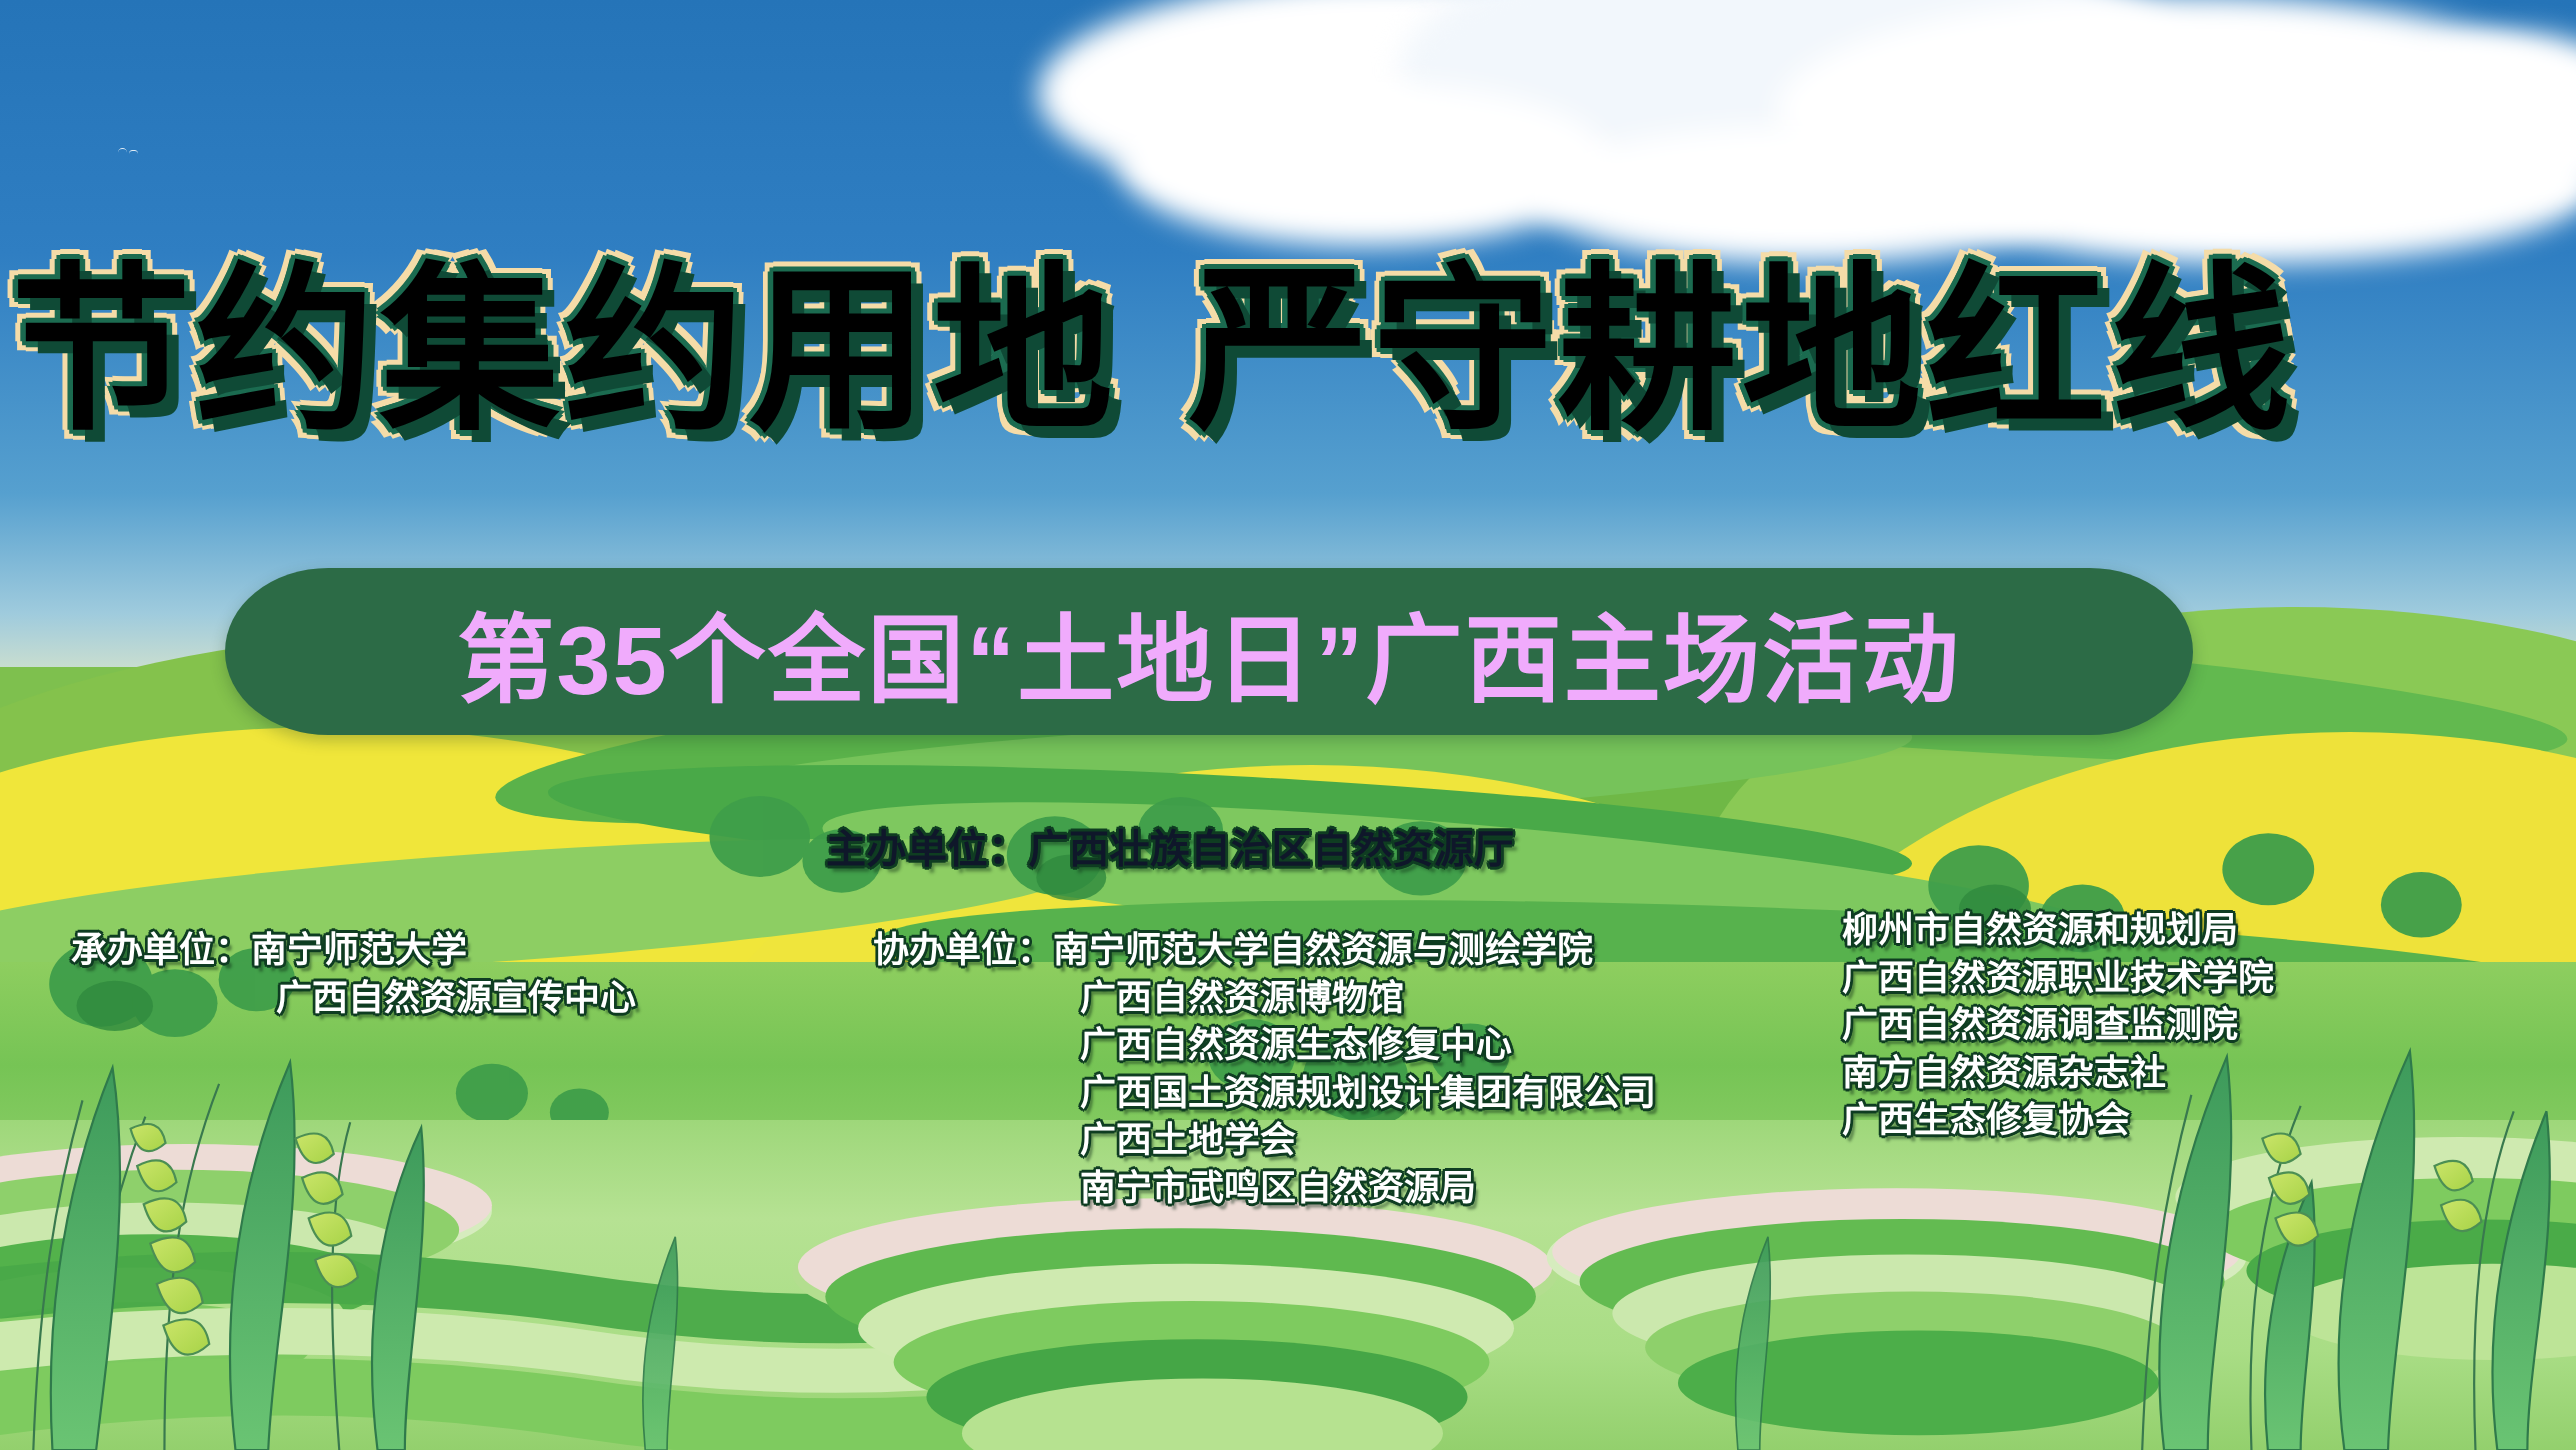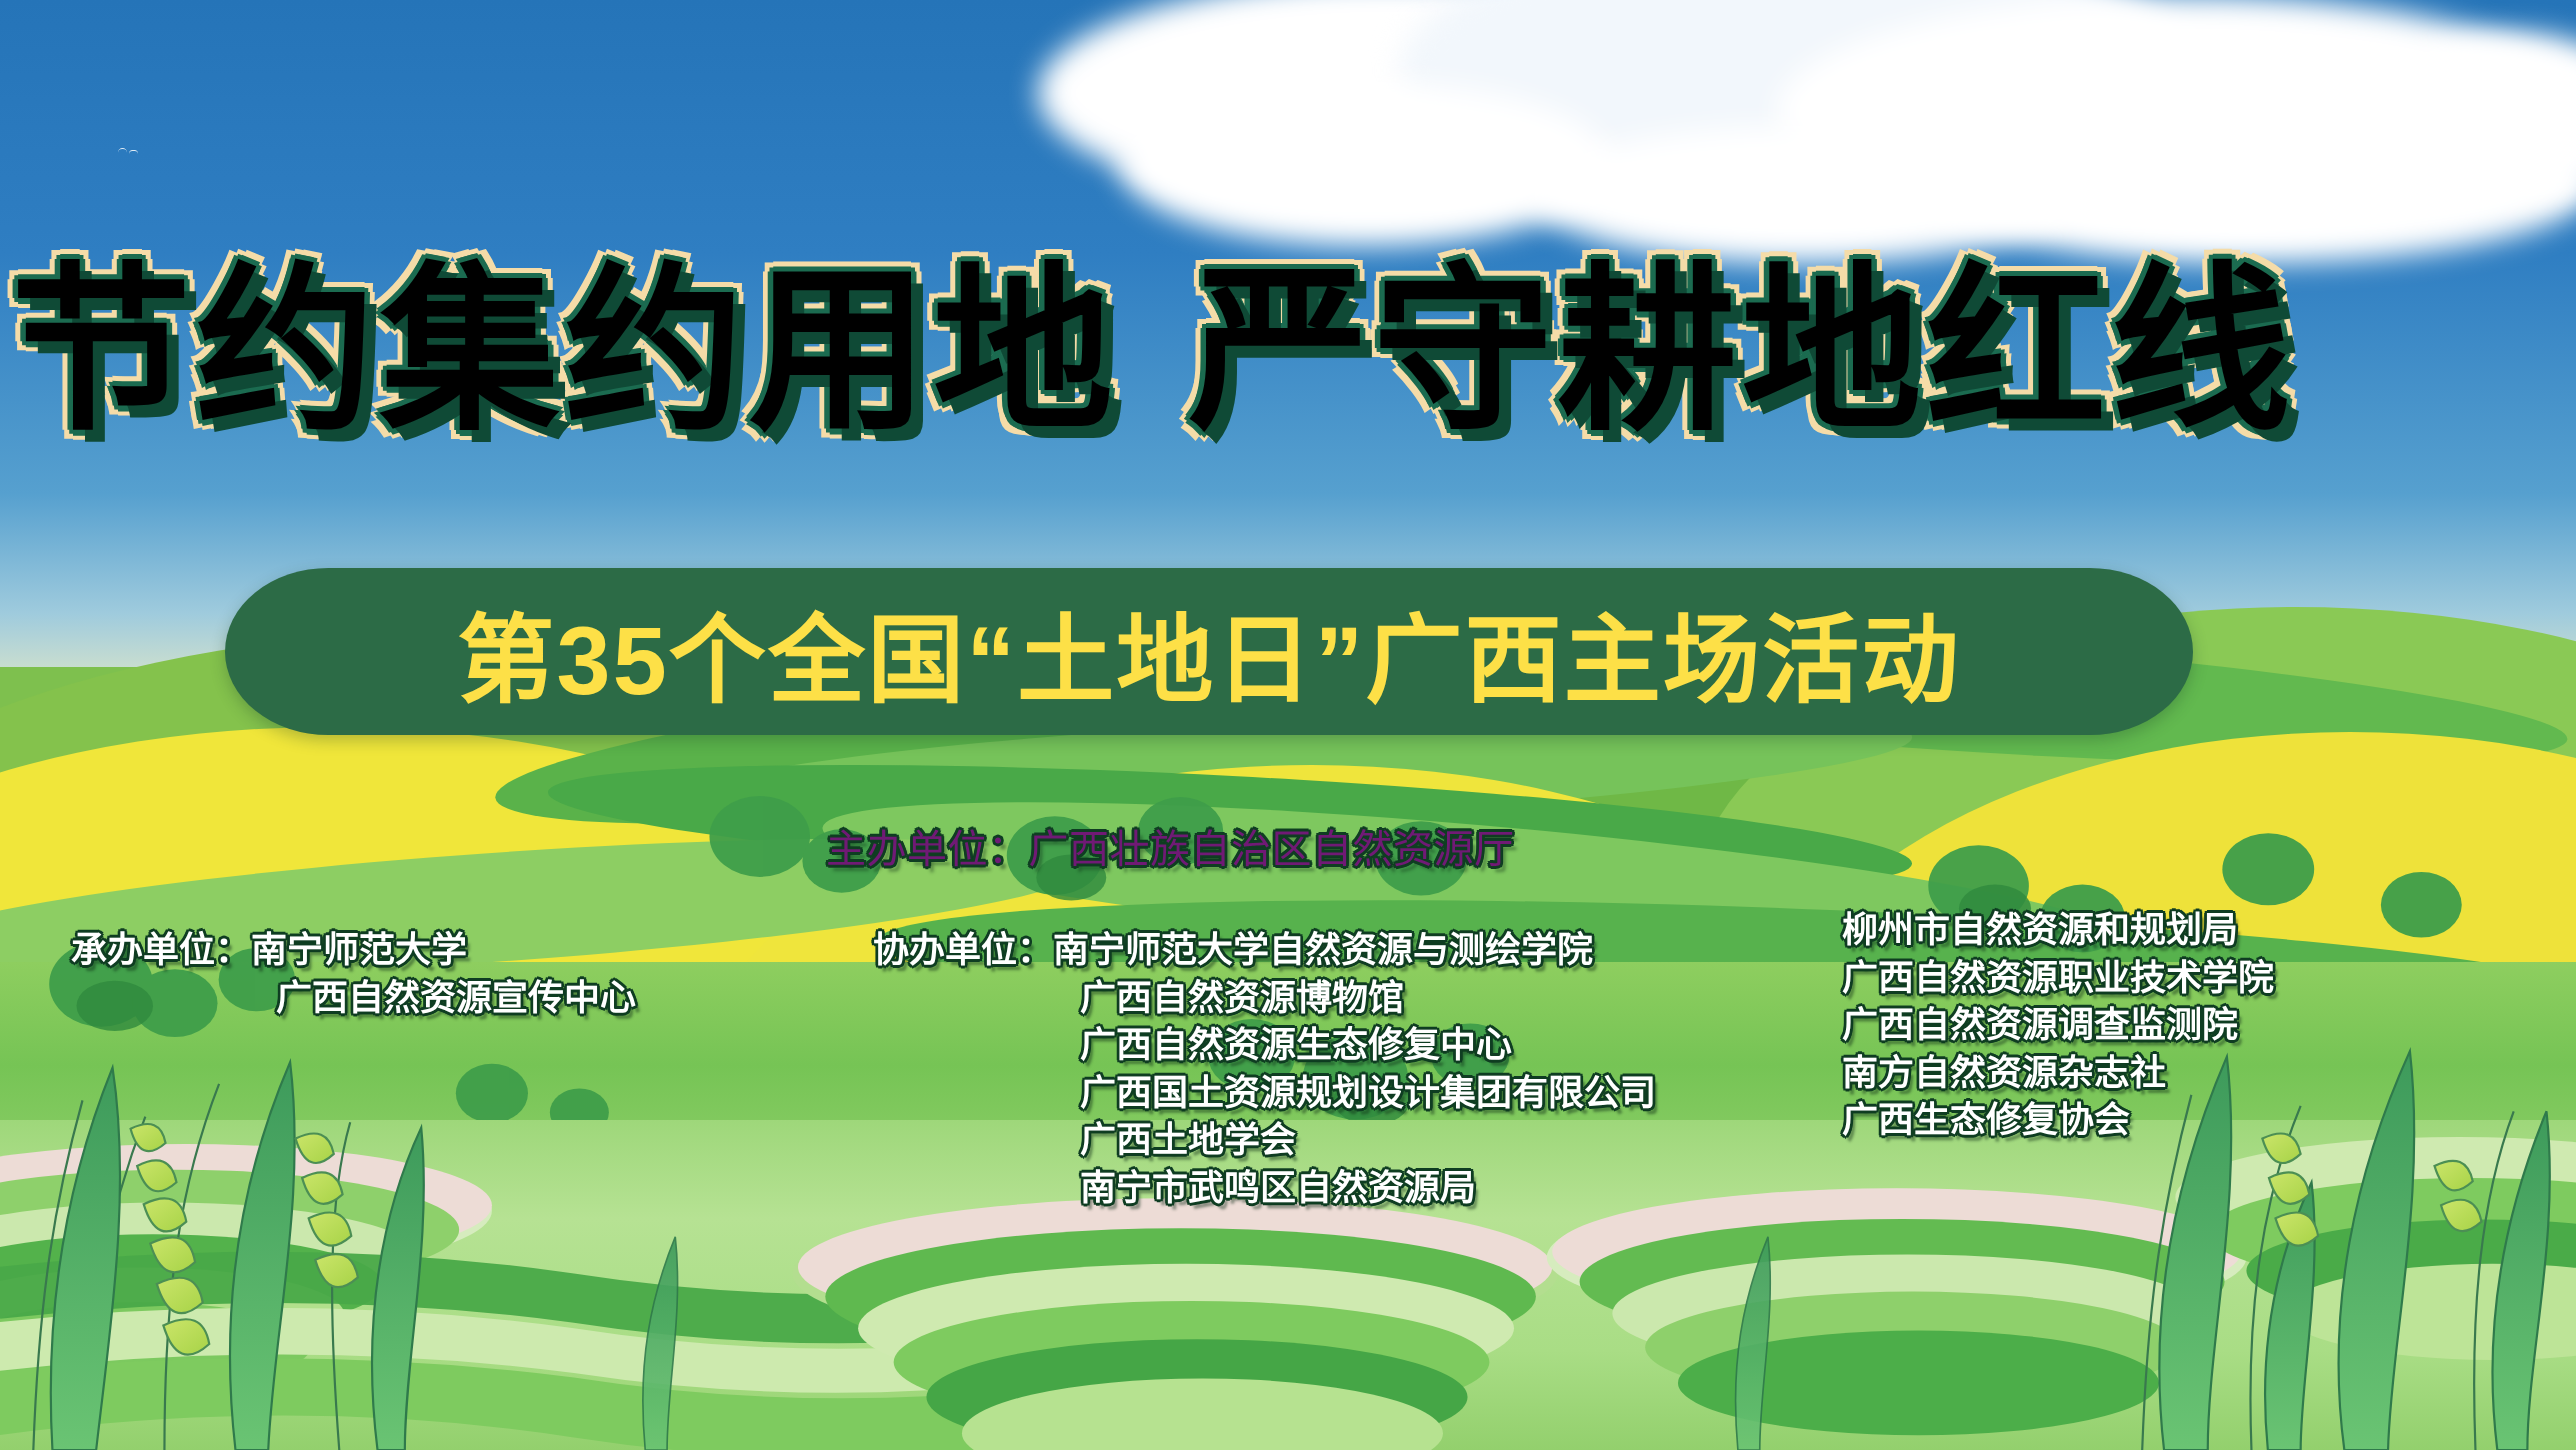--- a/index.html
+++ b/index.html
@@ -99,29 +99,29 @@
     left:225px; top:568px;
     width:1968px; height:167px;
     background:#2c6b46;
     border-radius:104px/84px;
     box-shadow:0 5.5px 15.3px rgba(20,60,35,.28);
   }
   .pill-text{
     position:absolute; inset:0;
     display:flex; align-items:center; justify-content:center;
     font-size:97px; font-weight:700; letter-spacing:2.2px;
-    color:#fde047; white-space:nowrap;
+    color:#f0abfc; white-space:nowrap;
     font-family:"Liberation Sans","DejaVu Sans",sans-serif;
   }
 
   
   .credit{
     position:absolute;
-    color:#701a75;
-    font-weight:400;
+    color:#0f172a;
+    font-weight:700;
     white-space:nowrap;
     letter-spacing:0.5px;
     text-shadow:
       -2.2px -2.2px 0 #0f3d22, 2.2px -2.2px 0 #0f3d22,
       -2.2px  2.2px 0 #0f3d22, 2.2px  2.2px 0 #0f3d22,
       -2.7px 0 0 #0f3d22,    2.7px 0 0 #0f3d22,
        0 -2.7px 0 #0f3d22,    0 2.7px 0 #0f3d22,
        4.9px 6px 3.3px rgba(10,40,20,.45);
   }
   #host{

